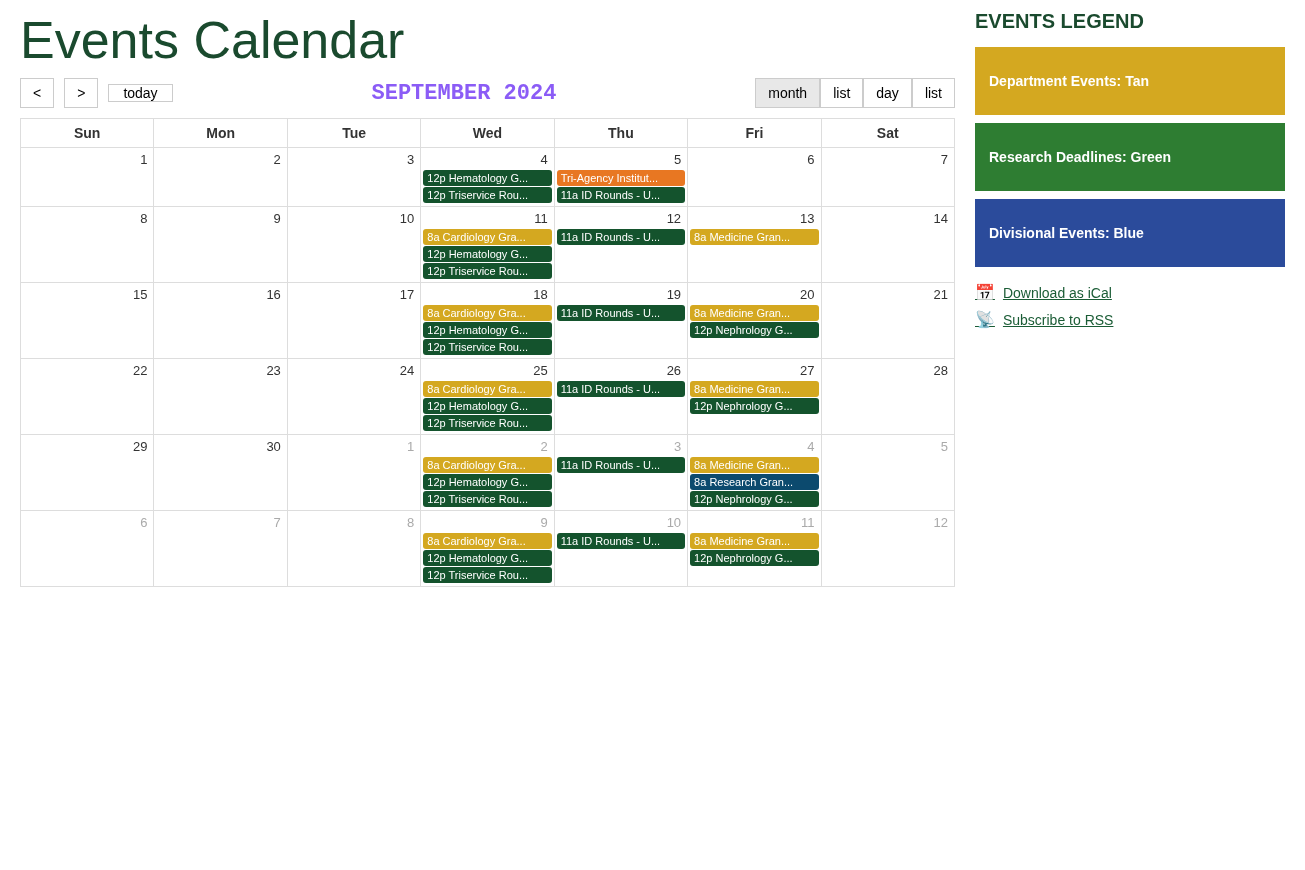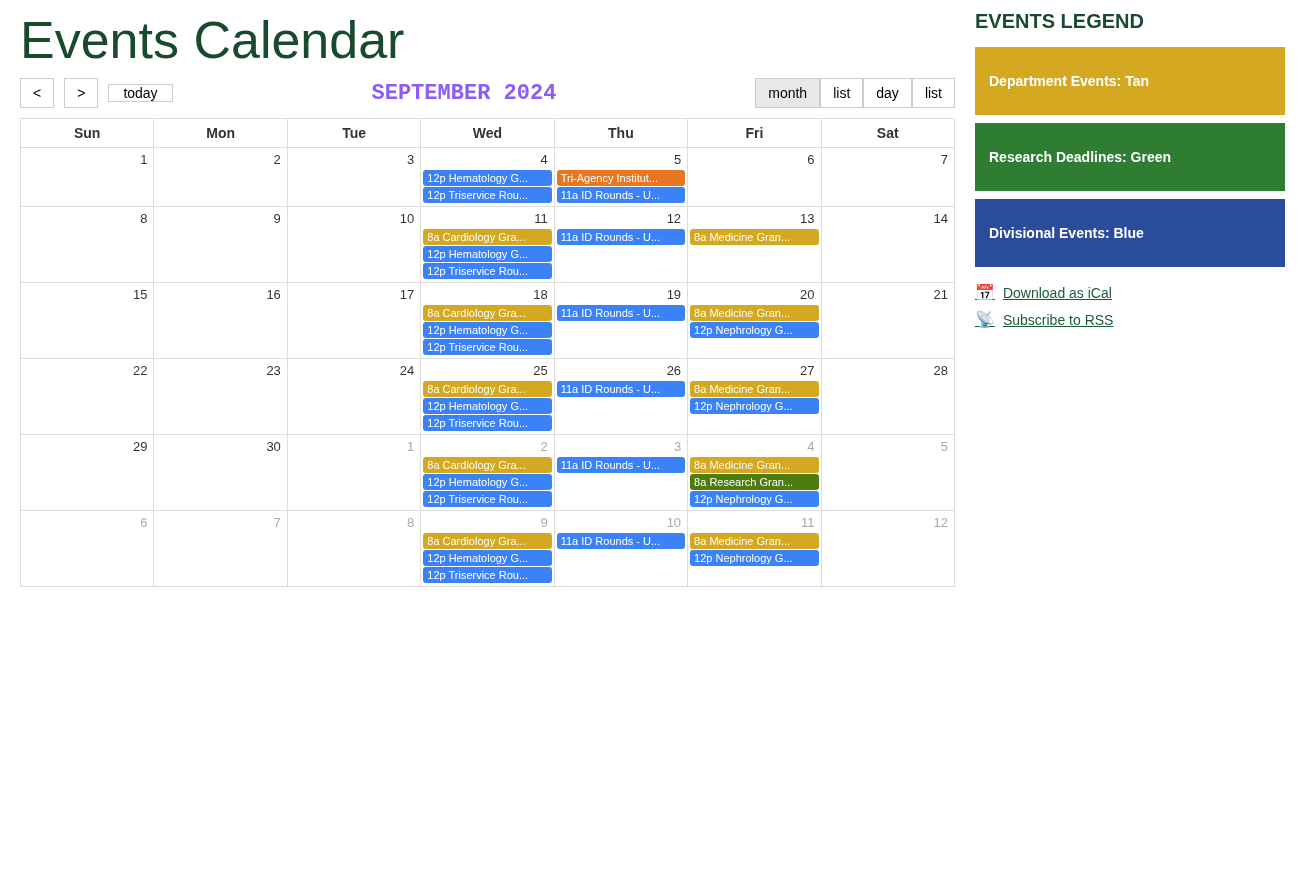--- a/index.html
+++ b/index.html
@@ -18,23 +18,23 @@
     .view-btn { border: 1px solid #ccc; background: #fff; cursor: pointer; padding: 6px 12px; font-size: 14px; }
     .view-btn.active { background: #e8e8e8; }
 
     
     .cal-grid { width: 100%; border-collapse: collapse; }
     .cal-grid th { border: 1px solid #ddd; padding: 6px 4px; text-align: center; font-weight: bold; font-size: 14px; background: #fff; }
     .cal-grid td { border: 1px solid #ddd; vertical-align: top; width: 14.28%; min-height: 100px; padding: 2px; }
     .day-number { text-align: right; padding: 2px 4px; font-size: 13px; color: #333; }
     .day-number.other-month { color: #aaa; }
     .event { font-size: 11px; padding: 2px 4px; margin: 1px 0; border-radius: 3px; white-space: nowrap; overflow: hidden; text-overflow: ellipsis; cursor: pointer; }
-    .event-blue { background: #3b82f6; color: #fff; }
+    .event-blue { background: #14532d; color: #fff; }
     .event-tan { background: #d4a820; color: #fff; }
-    .event-green { background: #4d7c0f; color: #fff; }
+    .event-green { background: #0c4a6e; color: #fff; }
     .event-orange { background: #e87722; color: #fff; }
 
     
     .legend-title { font-size: 20px; font-weight: bold; color: #1a4a2e; margin-bottom: 14px; }
     .legend-item { padding: 26px 14px; margin-bottom: 8px; font-size: 14px; font-weight: bold; color: #fff; }
     .sidebar-links { margin-top: 16px; }
     .sidebar-link { display: flex; align-items: center; gap: 8px; color: #1a5c35; text-decoration: underline; cursor: pointer; font-size: 14px; margin-bottom: 8px; }
     .link-icon { font-size: 16px; }
   </style>
 </head>

